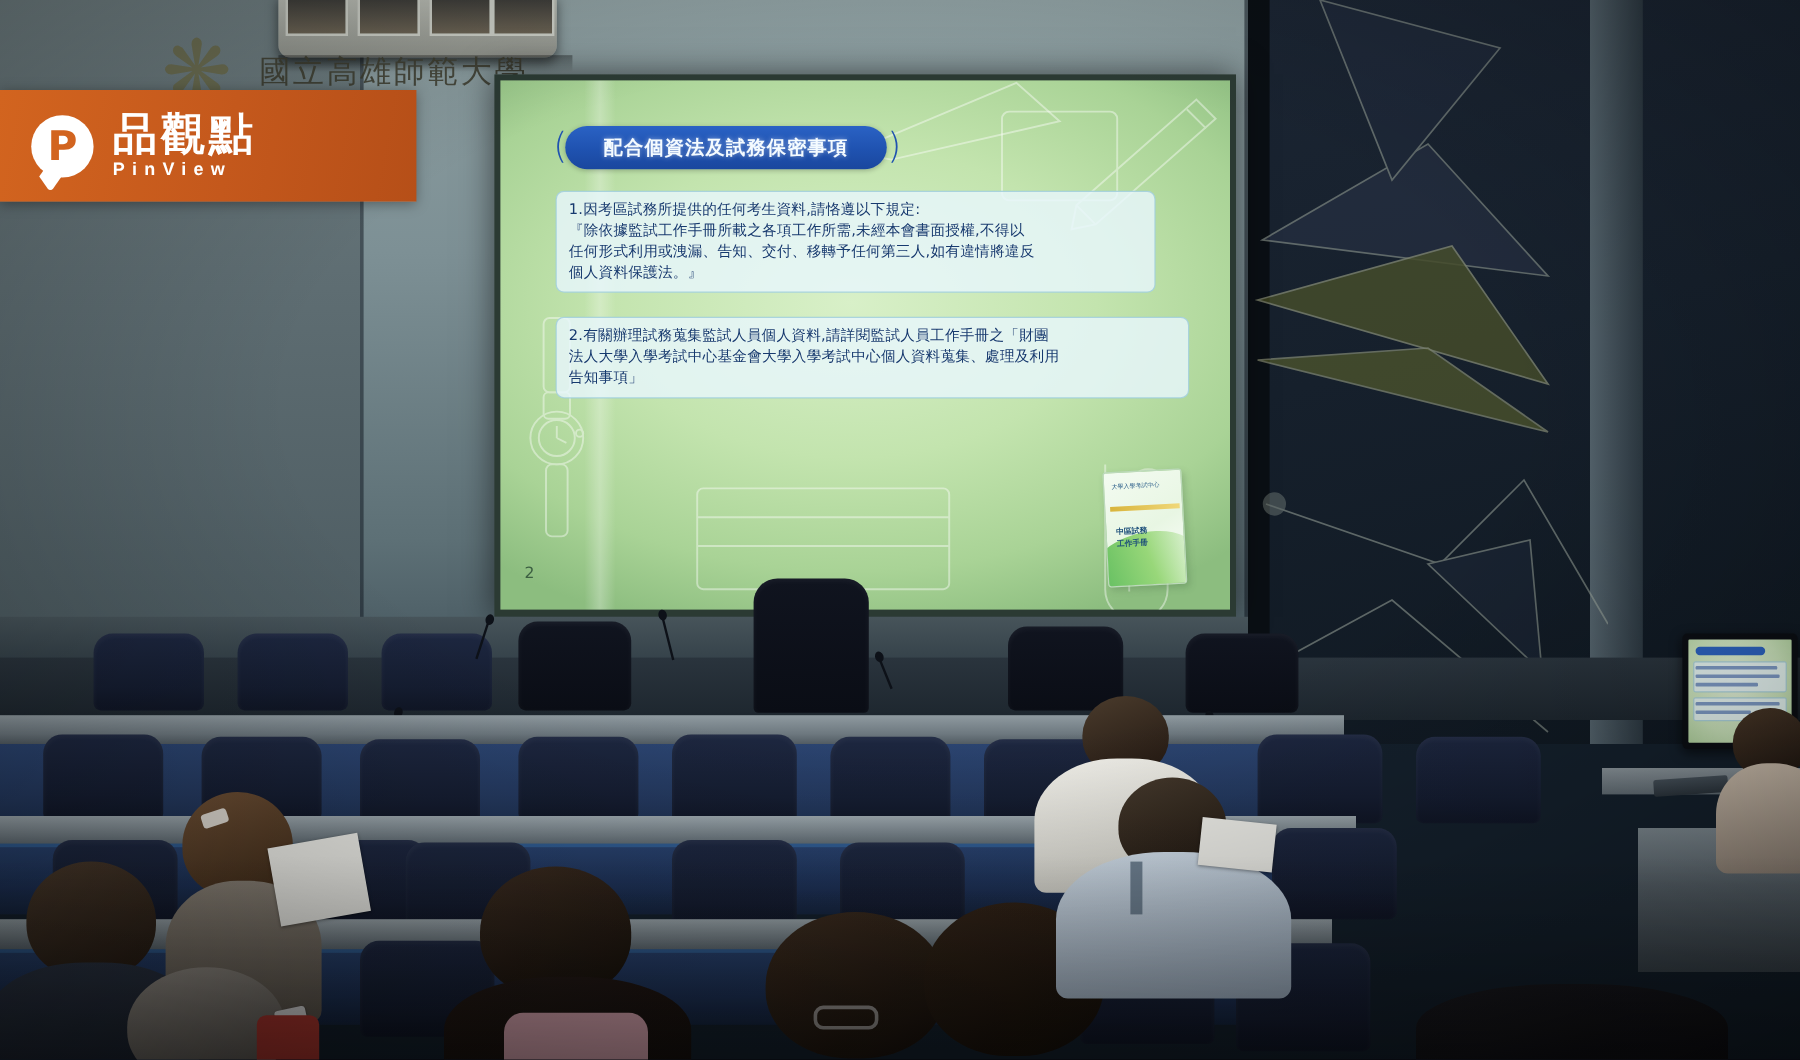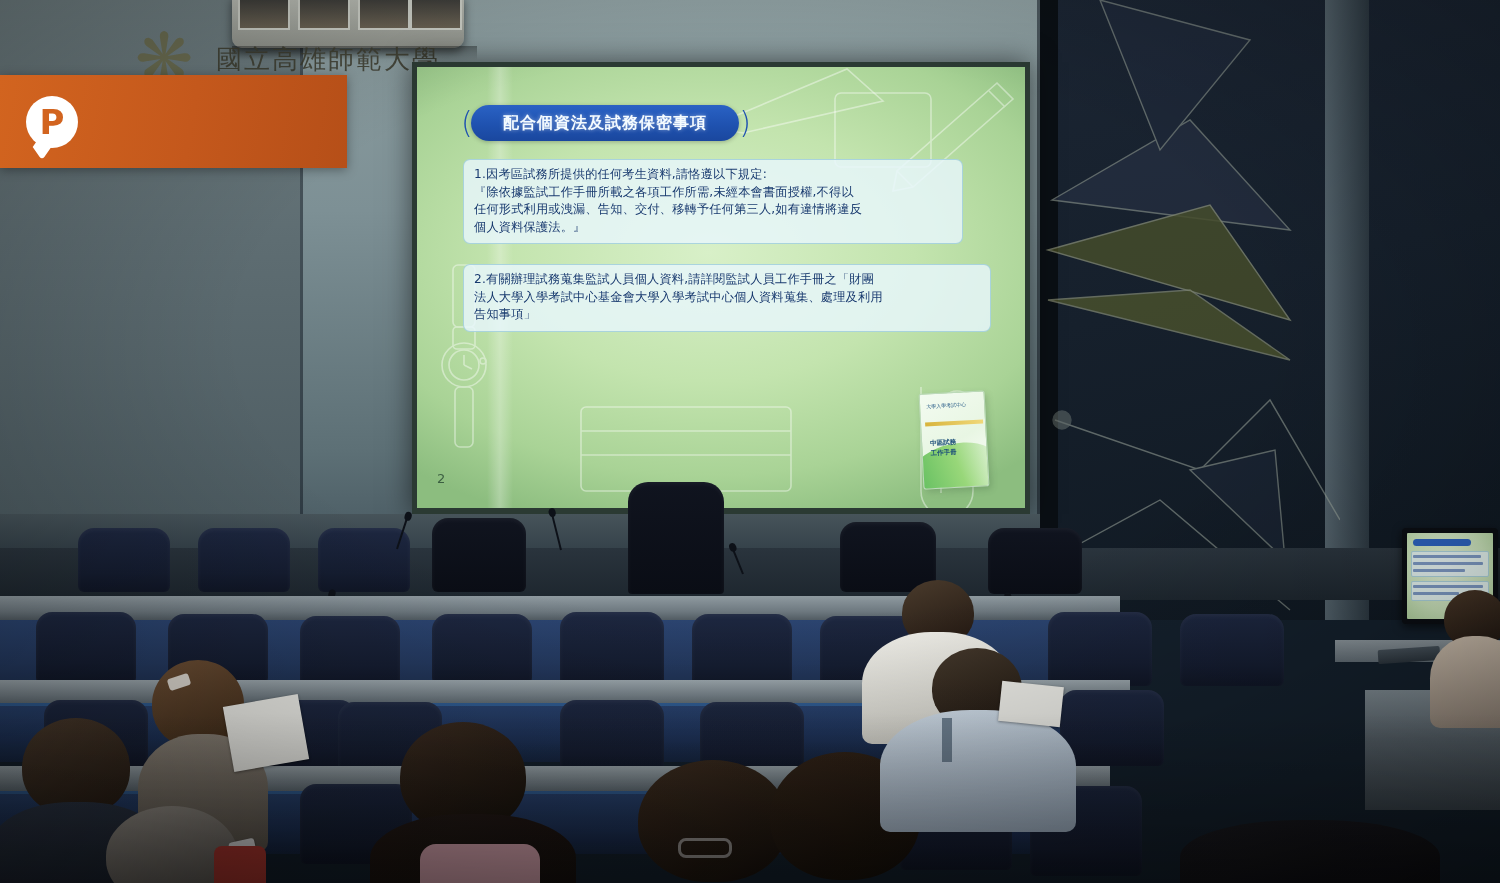--- a/index.html
+++ b/index.html
@@ -565,15 +565,19 @@
   </div>
 
   <div class="vignette"></div>
   <div class="bottom-dark"></div>
 
   <div class="watermark">
     <div class="wm-badge">
       <div class="p">P</div>
       <div class="tail"></div>
     </div>
+    <div class="wm-text">
+      <div class="wm-cn">品觀點</div>
+      <div class="wm-en">PinView</div>
+    </div>
   </div>
 
 </div>
 
 </body></html>

